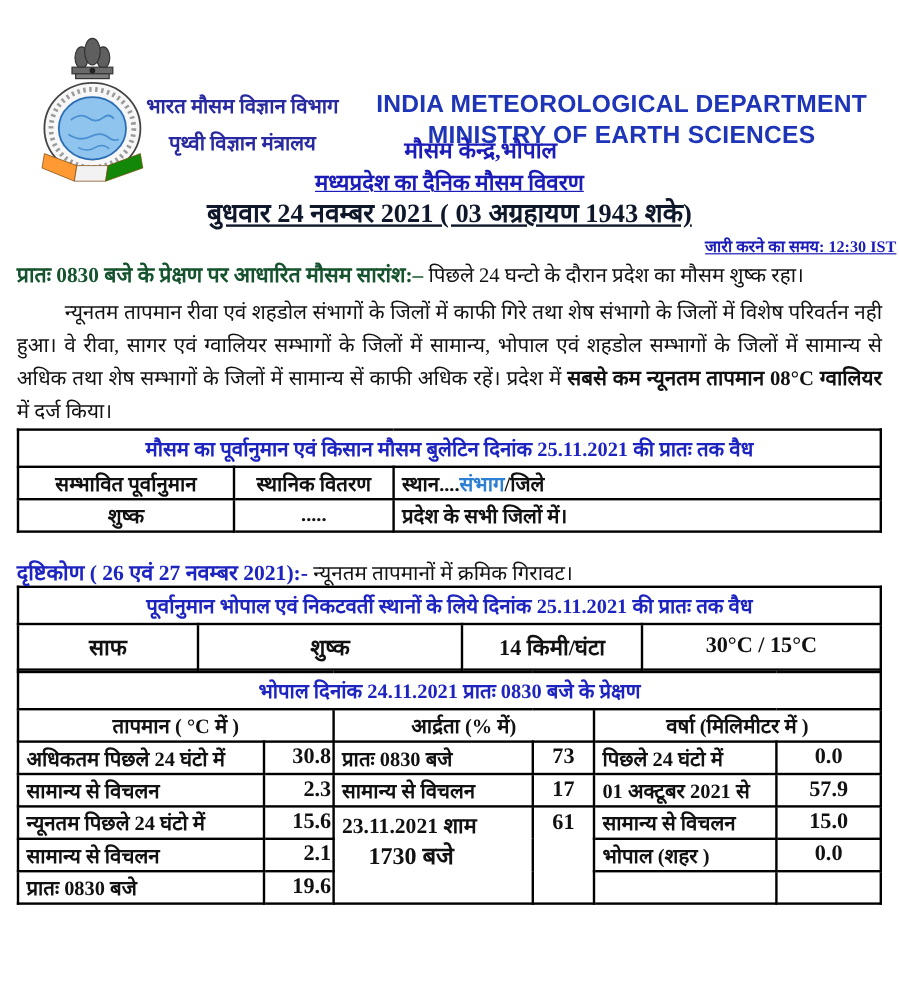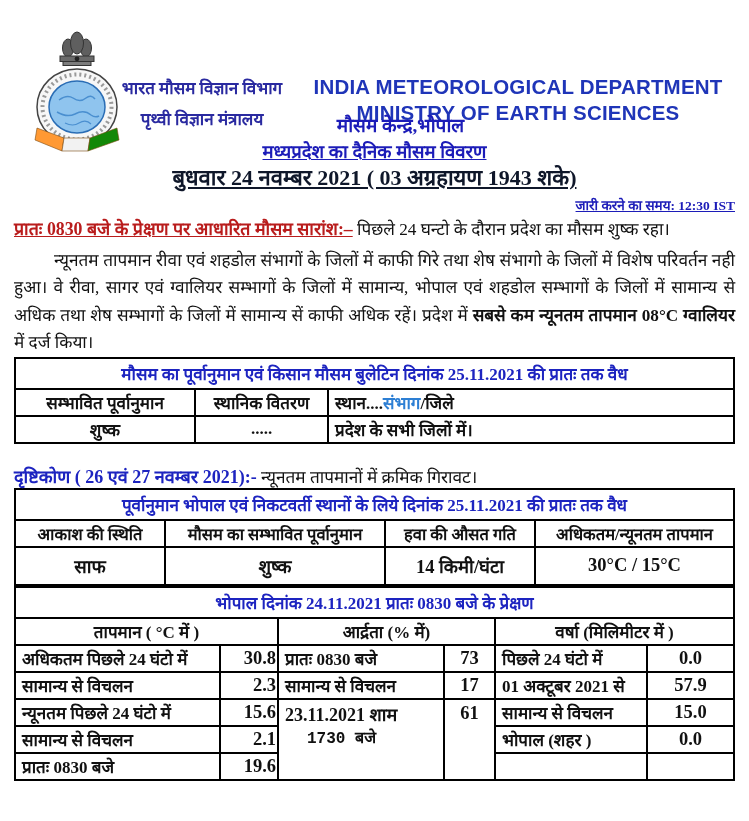--- a/index.html
+++ b/index.html
@@ -28,28 +28,28 @@
   }
   .bulletin-title {
     position: absolute; top: 138px; left: 0; width: 100%; text-align: center;
     color: #1c1cb8; font-weight: bold; font-size: 18.5px; text-decoration: underline;
   }
   .date-line {
     position: absolute; top: 161px; left: 0; width: 100%; text-align: center;
     color: #0f172a; font-weight: bold; font-size: 22px; text-decoration: underline;
   }
   .issue-time {
-    position: absolute; top: 196px; right: 14px;
+    position: absolute; top: 196px; right: 2px;
     color: #1c1cb8; font-weight: bold; font-size: 13.5px; text-decoration: underline; margin-left: 24px;
   }
 
   
   .para { margin: 0 14px; font-size: 17.2px; line-height: 1.6; text-align: justify; }
   .p1 { margin-top: 2px; }
-  .lead { color: #b91c1c; font-weight: bold; text-decoration: underline; font-size: 17.8px; }
+  .lead { color: #14532d; font-weight: bold; font-size: 17.8px; }
   .p2 { text-indent: 40px; margin-top: 3px; }
   .b { font-weight: bold; }
 
   
   table.t { width: 721px; margin: 0 14px; border-collapse: collapse; table-layout: fixed; }
   table.t td { border: 2px solid #000; padding: 1px 6px; font-weight: bold; font-size: 17px; vertical-align: middle; }
   .t-title { text-align: center; color: #1d24c0; font-size: 18px; height: 31px; }
   .c { text-align: center; }
   .ltblue { color: #2d7fd4; }
 
@@ -70,21 +70,21 @@
 
   
   .t3 { margin-top: 28px; }
   .t3 td { font-size: 16px; }
   .t3 .grp { text-align: center; font-size: 17px; height: 26px; margin-top: 37px; }
   .t3 .lbl { height: 24px; white-space: nowrap; margin-left: 35px; }
   .t3 .num { text-align: center; font-size: 18.5px; }
   .t3 .num-r { text-align: right; padding-right: 1px; font-size: 18.5px; }
   .t3 .merged { vertical-align: top; padding-top: 2px; }
   .t3 .merged .l1 { font-size: 18px; }
-  .t3 .merged .l2 { padding-left: 22px; font-size: 16px; font-family: Liberation Mono, monospace; }
+  .t3 .merged .l2 { padding-left: 22px; font-size: 20px; }
   .t3 .vtop { vertical-align: top; padding-top: 3px; }
 </style>
 </head>
 <body>
 
 <div class="page">
 
   <div class="hdr">
 
     <div class="logo">
@@ -178,26 +178,20 @@
         <col style="width:150px">
         <col style="width:220px">
         <col style="width:150px">
         <col>
       </colgroup>
     <tbody>
         <tr>
       <td colspan="4" class="t-title">
         <span>पूर्वानुमान भोपाल एवं निकटवर्ती स्थानों के लिये दिनांक </span><span>25.11.2021</span><span> की प्रातः तक वैध</span>
       </td>
-    </tr>
-    <tr>
-      <td class="h">आकाश की स्थिति</td>
-      <td class="h">मौसम का सम्भावित पूर्वानुमान</td>
-      <td class="h">हवा की औसत गति</td>
-      <td class="h">अधिकतम/न्यूनतम तापमान</td>
     </tr>
     <tr>
       <td class="v">साफ</td>
       <td class="v">शुष्क</td>
       <td class="v">14 किमी/घंटा</td>
       <td class="v">30°C / 15°C</td>
     </tr>
   </tbody>
     </table>
 

